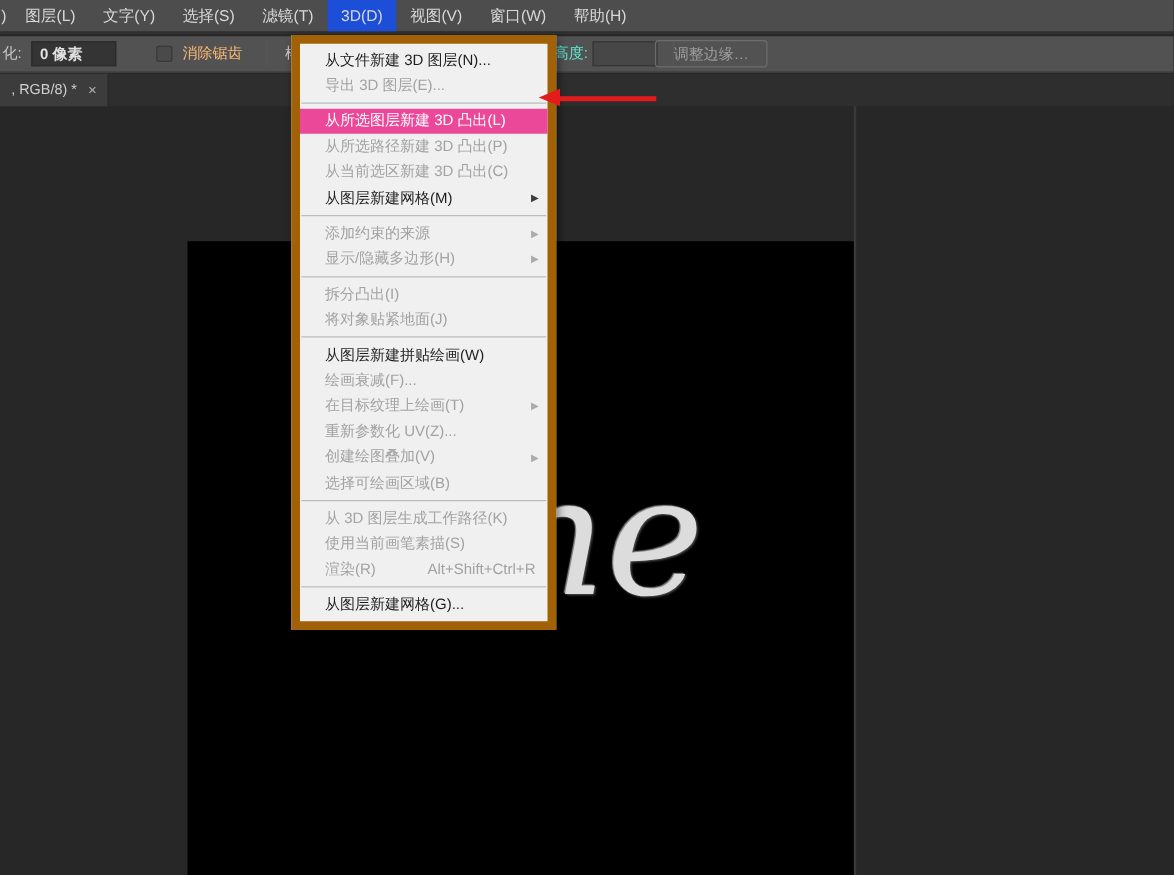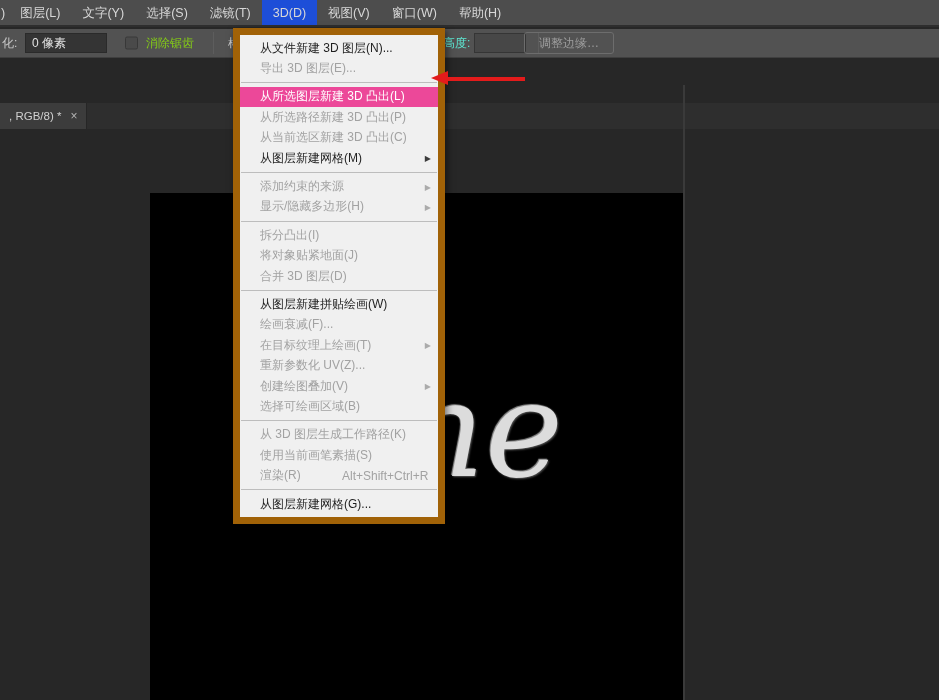--- a/index.html
+++ b/index.html
@@ -27,43 +27,42 @@
     position:absolute; top:29px; left:0; right:0; height:29px;
     background:#525252; border-bottom:1px solid #3f3f3f;
     font-size:12px; color:#c8c8c8;
   }
   .optionsbar > * { position:absolute; top:50%; transform:translateY(-50%); white-space:nowrap; }
   .ob-label-feather { left:2px; }
   .ob-field {
     height:20px; background:#343434; border:1px solid #2a2a2a;
     color:#e2e2e2; line-height:18px; padding:0 6px;
   }
-  .ob-field.feather { left:25px; width:82px; }
+  .ob-field.feather { left:25px; width:68px;font-weight:bold; }
   .ob-checkbox {
     left:125px; width:13px; height:13px;
     background:#4a4a4a; border:1px solid #383838; border-radius:2px;
   }
-  .ob-label-aa { left:146px; color:#84cc16; }
+  .ob-label-aa { left:146px; color:#fdba74; }
   .ob-div { width:1px; height:22px; background:#434343; border-right:1px solid #5d5d5d; }
   .ob-div.d1 { left:213px; }
   .ob-label-style { left:228px; }
   .ob-label-height { left:443px; color:#5eead4; }
   .ob-field.height { left:474px; width:52px; background:#474747; border-color:#353535; }
   .ob-div.d2 { left:538px; }
   .ob-refine {
     left:524px; width:90px; height:22px;
     border:1px solid #6d6d6d; border-radius:3px;
     color:#9d9d9d; text-align:center; line-height:20px; background:transparent;
   }
 
   
   .tabbar {
     position:absolute; top:59px; left:0; right:0; height:26px;
     background:#2e2e2e;
-    margin-top:44px;
   }
   .tab {
     display:inline-flex; align-items:center; height:26px;
     background:#3c3c3c; padding:0 9px;
     font-size:11.5px; color:#d0d0d0; border-right:1px solid #262626;
     cursor:default;
   }
   .tab-close { margin-left:9px; color:#b3b3b3; font-size:12px; cursor:pointer; }
 
   
@@ -189,23 +188,20 @@
       <span>显示/隐藏多边形(H)</span>
       <span class="marr">▶</span>
     </div>
     <div class="sep"></div>
     <div class="mi dis">
       <span>拆分凸出(I)</span>
     </div>
     <div class="mi dis">
       <span>将对象贴紧地面(J)</span>
     </div>
-    <div class="mi dis">
-      <span>合并 3D 图层(D)</span>
-    </div>
     <div class="sep"></div>
     <div class="mi">
       <span>从图层新建拼贴绘画(W)</span>
     </div>
     <div class="mi dis">
       <span>绘画衰减(F)...</span>
     </div>
     <div class="mi dis">
       <span>在目标纹理上绘画(T)</span>
       <span class="marr">▶</span>

